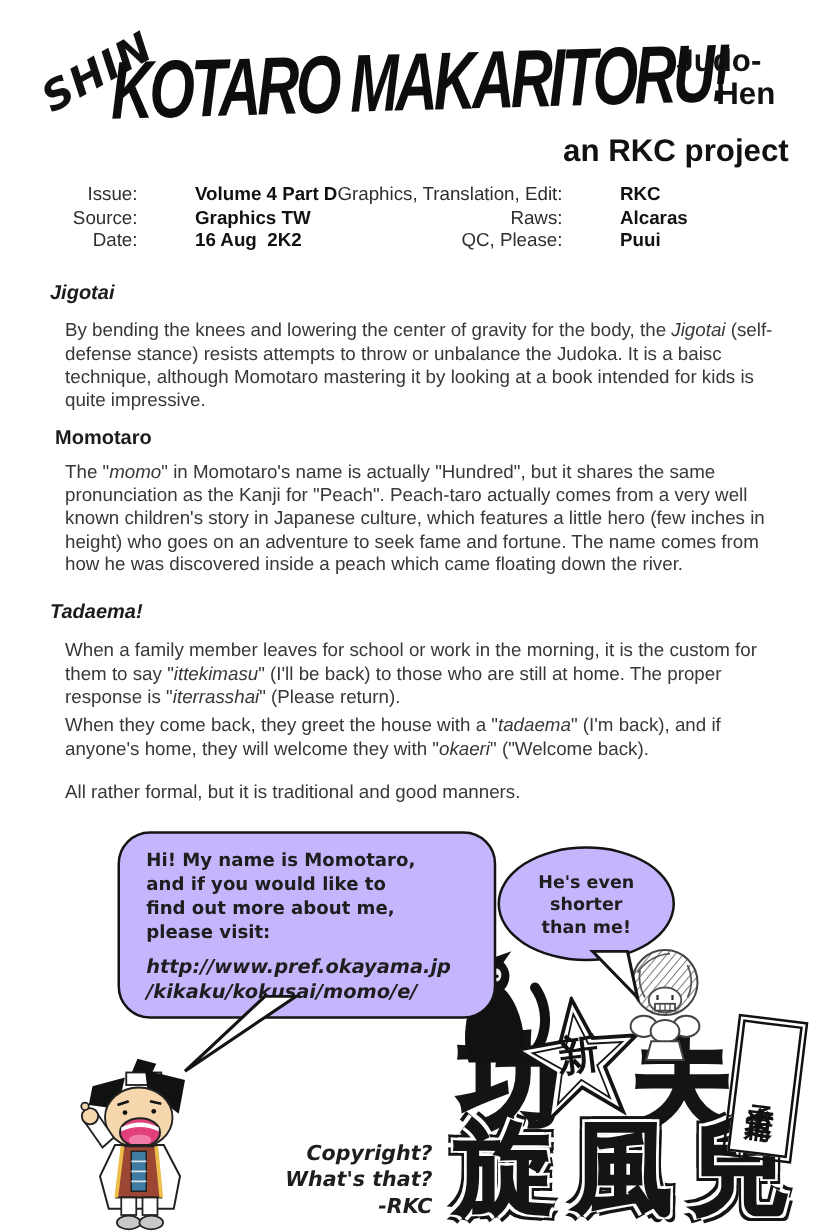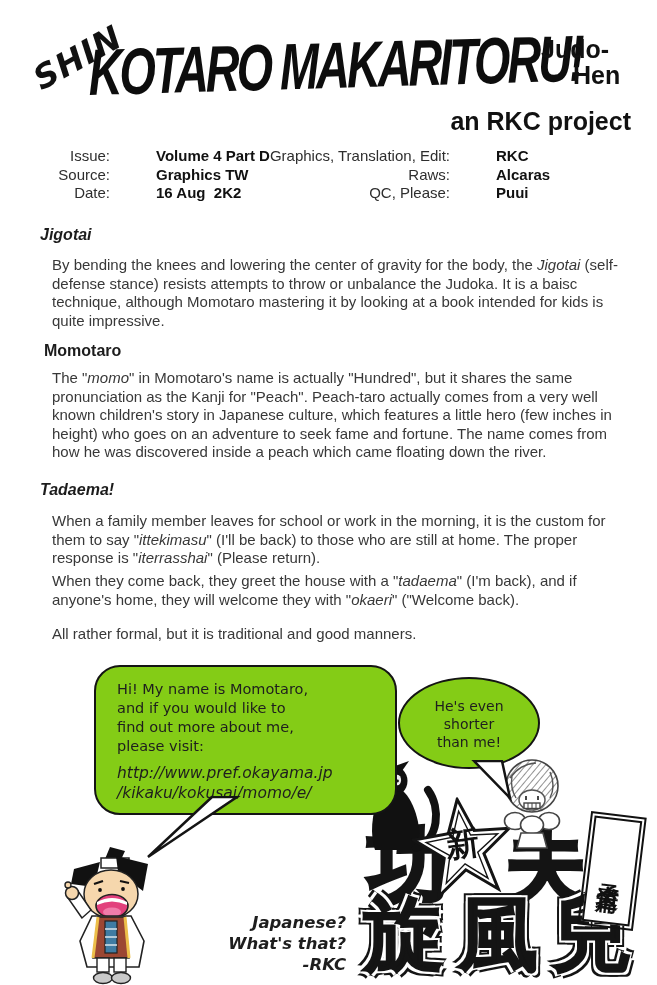--- a/index.html
+++ b/index.html
@@ -39,22 +39,22 @@
   .left .credit-label{width:74px;}
   .right .credit-label{width:200px;}
   .credit-value{font-weight:bold;color:#111;margin-left:6px;white-space:pre;}
   
   .sec-h{position:absolute;left:40px;font-size:16px;font-weight:bold;color:#1c1c1c;}
   .sec-h.it{font-style:italic;}
   .para{position:absolute;left:52px;width:572px;font-size:15px;line-height:18.6px;color:#383838;}
   .it{font-style:italic;}
   
   .bubble{
-    position:absolute;background:#84cc16;border:2.5px solid #141414;color:#1e1e1e;
-    font-family:"DejaVu Sans",sans-serif;font-weight:normal;
+    position:absolute;background:#c4b5fd;border:2.5px solid #141414;color:#1e1e1e;
+    font-family:"DejaVu Sans",sans-serif;font-weight:bold;
   }
   .bubble-momotaro{
     left:94px;top:665px;width:268px;height:133px;border-radius:26px;
     padding:13px 10px 0 21px;font-size:14.5px;line-height:19px;z-index:5;
   }
   .bubble-momotaro .intro{white-space:pre-line;}
   .bubble-momotaro .url{margin-top:7px;font-style:italic;font-size:15.5px;line-height:20px;white-space:pre-line;}
   .bubble-kotaro{
     left:398px;top:677px;width:138px;height:88px;border-radius:50%;z-index:5;
     display:flex;align-items:center;justify-content:center;text-align:center;
@@ -197,21 +197,21 @@
     <path d="M40,72 L35,113" stroke="#edbf4a" stroke-width="3" fill="none"></path>
     <path d="M67,72 L71,113" stroke="#edbf4a" stroke-width="3" fill="none"></path>
     <rect x="47" y="76" width="12" height="32" fill="#3f7ca3" stroke="#222" stroke-width="1.2"></rect>
     <path d="M47,84 h12 M47,92 h12 M47,100 h12" stroke="#d9e4ec" stroke-width="1.4"></path>
     <rect x="39" y="113" width="12" height="14" fill="#fff" stroke="#222" stroke-width="1.4"></rect>
     <rect x="56" y="113" width="12" height="14" fill="#fff" stroke="#222" stroke-width="1.4"></rect>
     <ellipse cx="45" cy="133" rx="9.5" ry="5.5" fill="#c9c9c9" stroke="#222" stroke-width="1.4"></ellipse>
     <ellipse cx="63" cy="133" rx="9.5" ry="5.5" fill="#c9c9c9" stroke="#222" stroke-width="1.4"></ellipse>
   </svg>
 
-  <div class="copyright">Japanese?
+  <div class="copyright">Copyright?
 What's that?
 -RKC</div>
 
   <svg class="cat" width="80" height="95" viewBox="0 0 80 95">
     <polygon points="13,12 8,0 23,7" fill="#111"></polygon>
     <polygon points="36,11 43,1 29,6" fill="#111"></polygon>
     <circle cx="26" cy="21" r="15.5" fill="#111"></circle>
     <ellipse cx="19.5" cy="20" rx="3.6" ry="5.2" fill="#efefef"></ellipse>
     <ellipse cx="31.5" cy="20" rx="3.6" ry="5.2" fill="#efefef"></ellipse>
     <circle cx="19.5" cy="21" r="1.4" fill="#111"></circle>

